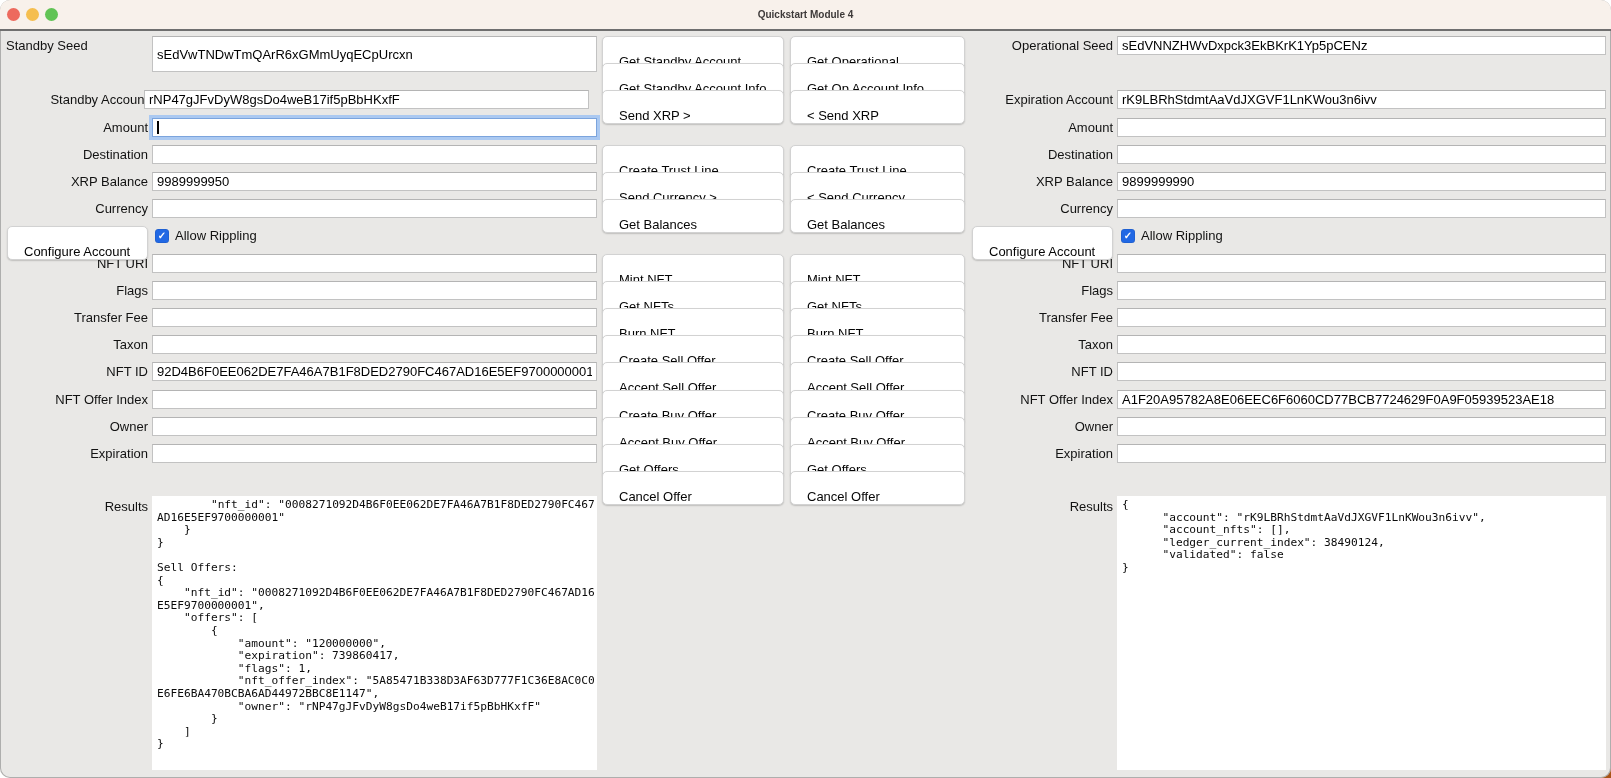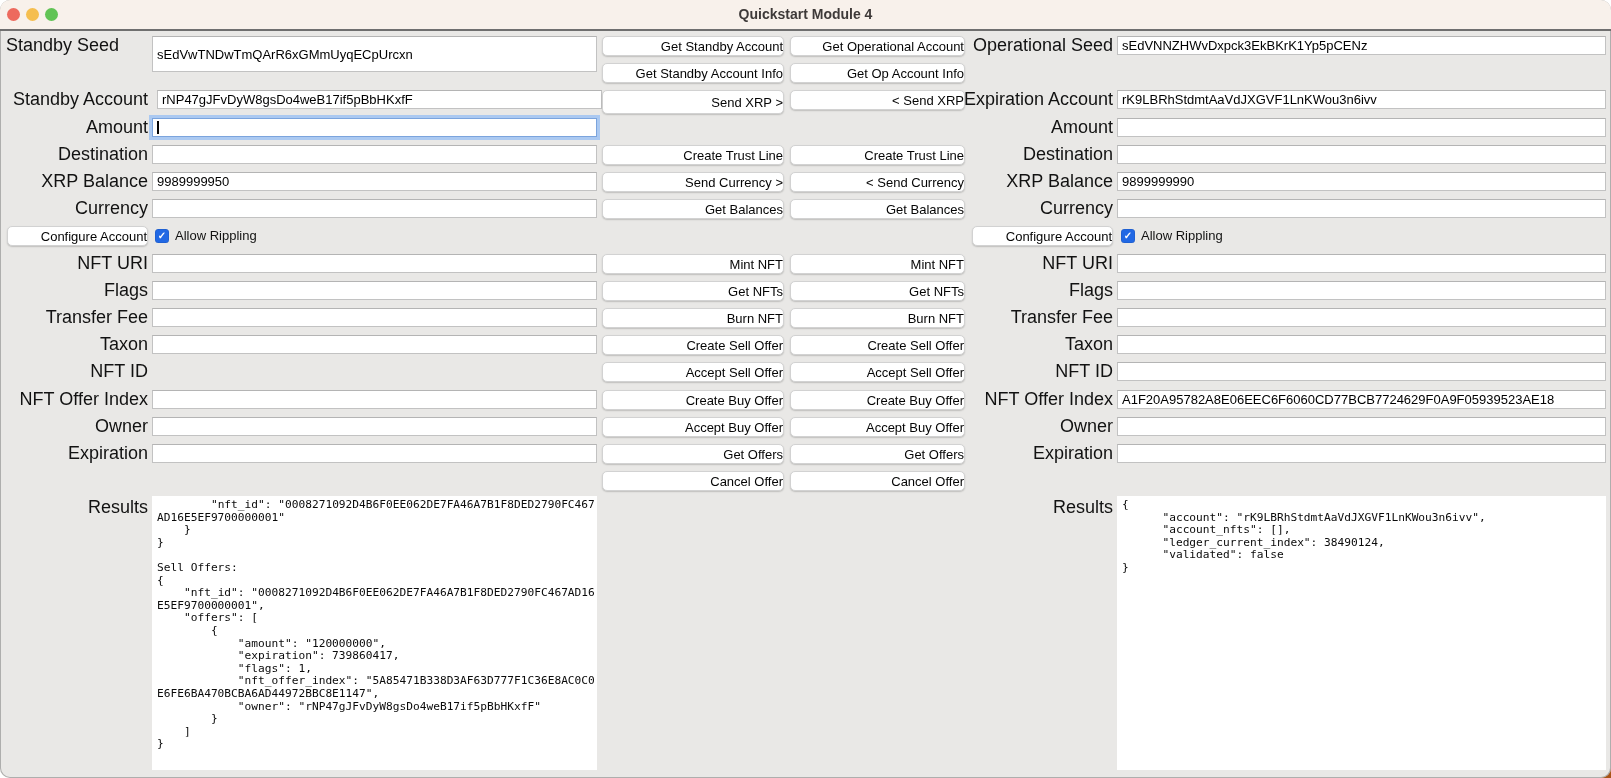--- a/index.html
+++ b/index.html
@@ -17,45 +17,45 @@
     box-shadow:inset 0 0 0 1px rgba(125,125,125,0.55);
     background:#e9e8e6;
   }
   #titlebar{
     position:absolute;top:0;left:0;right:0;height:29px;
     background:#f8f1eb;border-bottom:2px solid #6f6f6f;
   }
   .traffic{position:absolute;top:8px;width:13px;height:13px;border-radius:50%;border:none;padding:0;}
   #win-title{
     position:absolute;left:0;right:0;top:0;height:29px;line-height:29px;
-    text-align:center;font-size:14px;font-weight:bold;color:#3e3a39;
+    text-align:center;font-size:10px;font-weight:bold;color:#3e3a39;
   }
   #win-body{position:absolute;top:31px;left:0;right:0;bottom:0;}
   .lbl{
-    position:absolute;font-size:18px;color:#121212;line-height:19px;
+    position:absolute;font-size:13px;color:#121212;line-height:19px;
     text-align:right;white-space:nowrap;
   }
   .lbl.align-left{text-align:left;}
   .lbl.toplbl{line-height:14px;}
   .field{
     position:absolute;box-sizing:border-box;height:19px;
     background:#ffffff;border:1px solid #c2c2c2;border-top-color:#b4b4b4;
     font-family:"Liberation Sans", sans-serif;font-size:13px;color:#000;
     padding:0 4px;margin:0;outline:none;
   }
   .field.focused{
     border:1px solid #7ba4dd;
     box-shadow:0 0 0 3px #abc9f1;
   }
   .btn{
     position:absolute;box-sizing:border-box;height:20px;
     background:#ffffff;border:1px solid #d2d2d2;border-radius:5px;
     box-shadow:0 1px 1.5px rgba(0,0,0,0.18);
     font-family:"Liberation Sans", sans-serif;font-size:13px;color:#050505;
-    padding:0;margin:0;text-align:right;line-height:17px;cursor:default;
+    padding:16px;margin:0;text-align:left;line-height:17px;cursor:default;
   }
   .checkbox{
     position:absolute;width:14px;height:14px;border-radius:3.5px;
     background:#2168e4;box-shadow:inset 0 0 0 0.5px rgba(0,0,0,0.15);
   }
   .checkbox .check{
     display:block;width:14px;height:14px;line-height:14px;text-align:center;
     color:#ffffff;font-size:10px;font-weight:bold;
   }
   .cb-label{position:absolute;font-size:13px;color:#121212;line-height:19px;white-space:nowrap;}
@@ -78,21 +78,21 @@
     <button class="traffic" style="left:26px;background:#f5be4f;"></button>
     <button class="traffic" style="left:45px;background:#61c355;"></button>
     <div id="win-title">Quickstart Module 4</div>
   </div>
   <div id="win-body">
       <div class="lbl align-left" style="position: absolute; left: 6px; top: 5px; width: 142px; height: 19px;">Standby Seed</div>
       <input class="field" type="text" value="sEdVwTNDwTmQArR6xGMmUyqECpUrcxn" style="position: absolute; left: 152px; top: 5px; width: 445px; height: 36px;">
       <div class="lbl" style="position: absolute; left: 962px; top: 5px; width: 151px; height: 19px;">Operational Seed</div>
       <input class="field" type="text" value="sEdVNNZHWvDxpck3EkBKrK1Yp5pCENz" style="position: absolute; left: 1117px; top: 5px; width: 489px; height: 19px;">
       <div class="lbl" style="position: absolute; left: 6px; top: 59px; width: 142px; height: 19px;">Standby Account</div>
-      <input class="field" type="text" value="rNP47gJFvDyW8gsDo4weB17if5pBbHKxfF" style="position: absolute; left: 157px; top: 59px; width: 445px; height: 19px;">
+      <input class="field" type="text" value="rNP47gJFvDyW8gsDo4weB17if5pBbHKxfF" style="position: absolute; left: 144px; top: 59px; width: 445px; height: 19px;">
       <div class="lbl" style="position: absolute; left: 962px; top: 59px; width: 151px; height: 19px;">Expiration Account</div>
       <input class="field" type="text" value="rK9LBRhStdmtAaVdJXGVF1LnKWou3n6ivv" style="position: absolute; left: 1117px; top: 59px; width: 489px; height: 19px;">
       <div class="lbl" style="position: absolute; left: 6px; top: 87px; width: 142px; height: 19px;">Amount</div>
       <input class="field focused" type="text" value="" style="position: absolute; left: 152px; top: 87px; width: 445px; height: 19px;">
       <div class="lbl" style="position: absolute; left: 962px; top: 87px; width: 151px; height: 19px;">Amount</div>
       <input class="field" type="text" value="" style="position: absolute; left: 1117px; top: 87px; width: 489px; height: 19px;">
       <div class="lbl" style="position: absolute; left: 6px; top: 114px; width: 142px; height: 19px;">Destination</div>
       <input class="field" type="text" value="" style="position: absolute; left: 152px; top: 114px; width: 445px; height: 19px;">
       <div class="lbl" style="position: absolute; left: 962px; top: 114px; width: 151px; height: 19px;">Destination</div>
       <input class="field" type="text" value="" style="position: absolute; left: 1117px; top: 114px; width: 489px; height: 19px;">
@@ -114,20 +114,21 @@
       <input class="field" type="text" value="" style="position: absolute; left: 1117px; top: 250px; width: 489px; height: 19px;">
       <div class="lbl" style="position: absolute; left: 6px; top: 277px; width: 142px; height: 19px;">Transfer Fee</div>
       <input class="field" type="text" value="" style="position: absolute; left: 152px; top: 277px; width: 445px; height: 19px;">
       <div class="lbl" style="position: absolute; left: 962px; top: 277px; width: 151px; height: 19px;">Transfer Fee</div>
       <input class="field" type="text" value="" style="position: absolute; left: 1117px; top: 277px; width: 489px; height: 19px;">
       <div class="lbl" style="position: absolute; left: 6px; top: 304px; width: 142px; height: 19px;">Taxon</div>
       <input class="field" type="text" value="" style="position: absolute; left: 152px; top: 304px; width: 445px; height: 19px;">
       <div class="lbl" style="position: absolute; left: 962px; top: 304px; width: 151px; height: 19px;">Taxon</div>
       <input class="field" type="text" value="" style="position: absolute; left: 1117px; top: 304px; width: 489px; height: 19px;">
       <div class="lbl" style="position: absolute; left: 6px; top: 331px; width: 142px; height: 19px;">NFT ID</div>
+      <input class="field" type="text" value="92D4B6F0EE062DE7FA46A7B1F8DED2790FC467AD16E5EF9700000001" style="position: absolute; left: 152px; top: 331px; width: 445px; height: 19px;">
       <div class="lbl" style="position: absolute; left: 962px; top: 331px; width: 151px; height: 19px;">NFT ID</div>
       <input class="field" type="text" value="" style="position: absolute; left: 1117px; top: 331px; width: 489px; height: 19px;">
       <div class="lbl" style="position: absolute; left: 6px; top: 359px; width: 142px; height: 19px;">NFT Offer Index</div>
       <input class="field" type="text" value="" style="position: absolute; left: 152px; top: 359px; width: 445px; height: 19px;">
       <div class="lbl" style="position: absolute; left: 962px; top: 359px; width: 151px; height: 19px;">NFT Offer Index</div>
       <input class="field" type="text" value="A1F20A95782A8E06EEC6F6060CD77BCB7724629F0A9F05939523AE18" style="position: absolute; left: 1117px; top: 359px; width: 489px; height: 19px;">
       <div class="lbl" style="position: absolute; left: 6px; top: 386px; width: 142px; height: 19px;">Owner</div>
       <input class="field" type="text" value="" style="position: absolute; left: 152px; top: 386px; width: 445px; height: 19px;">
       <div class="lbl" style="position: absolute; left: 962px; top: 386px; width: 151px; height: 19px;">Owner</div>
       <input class="field" type="text" value="" style="position: absolute; left: 1117px; top: 386px; width: 489px; height: 19px;">

